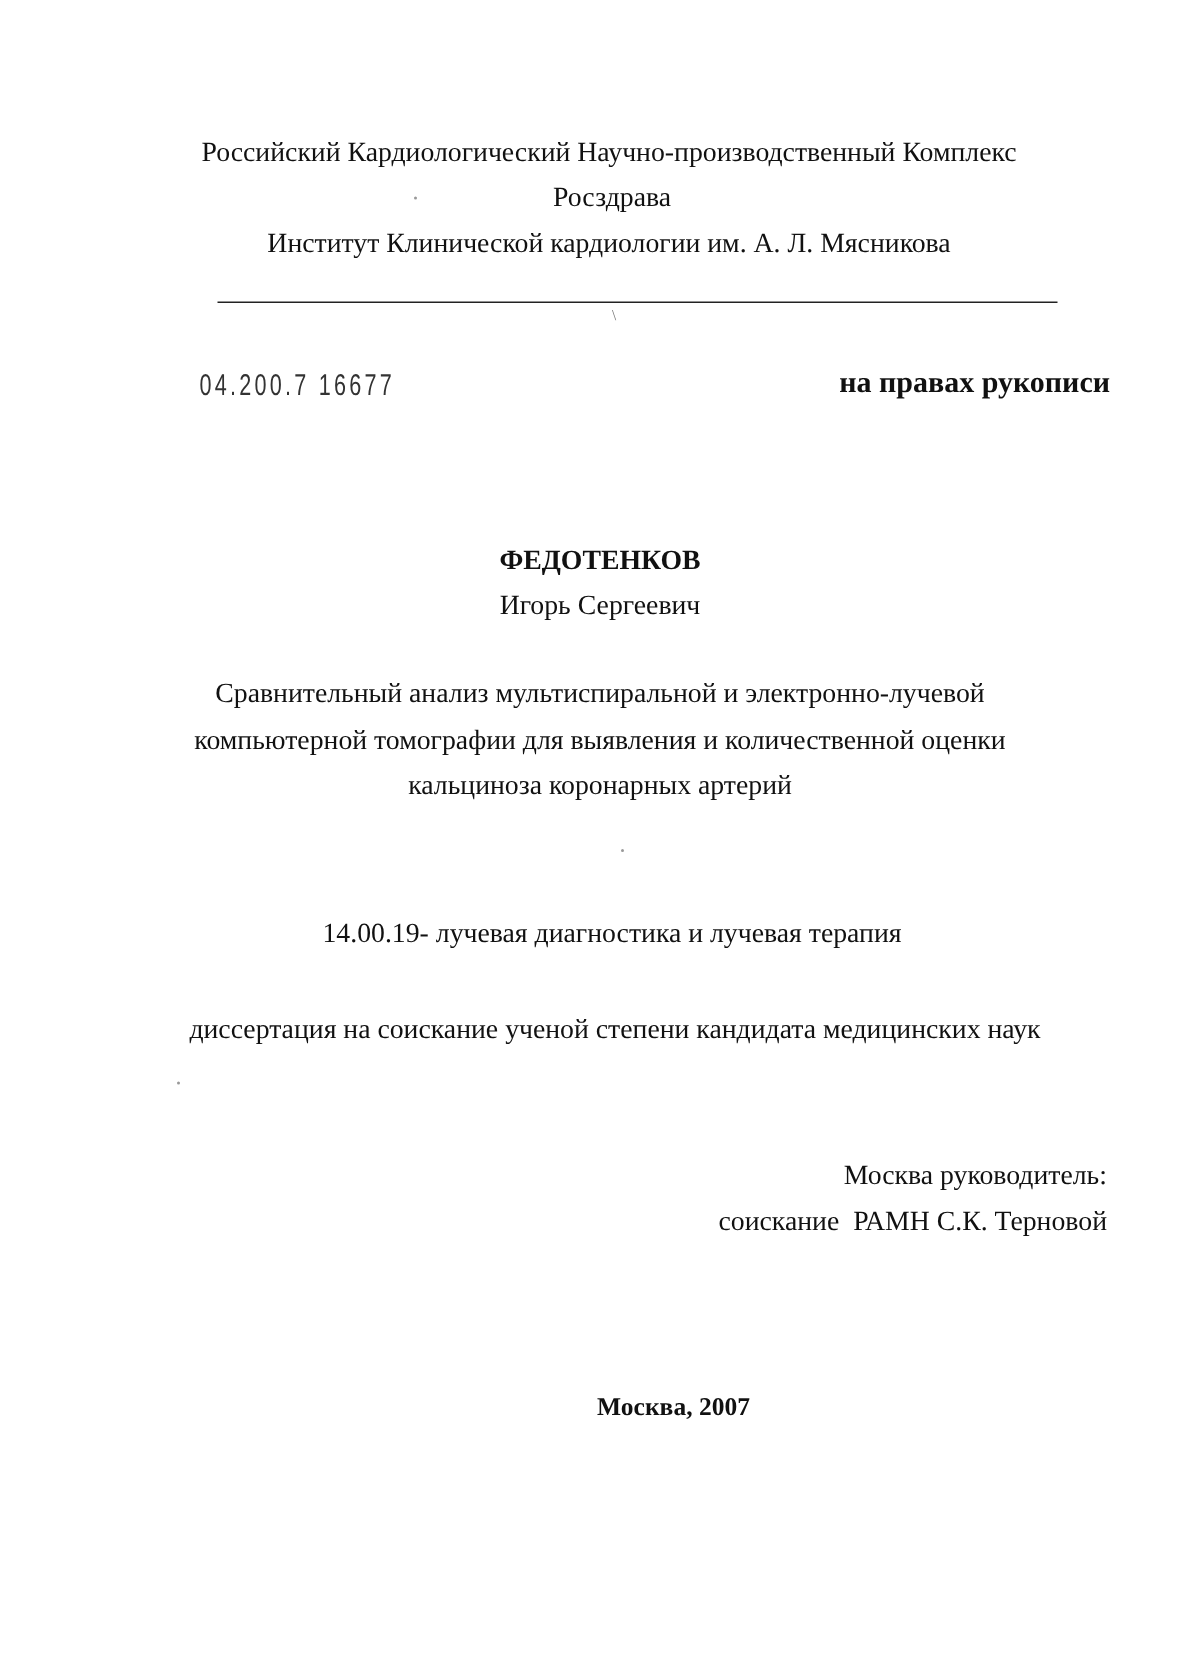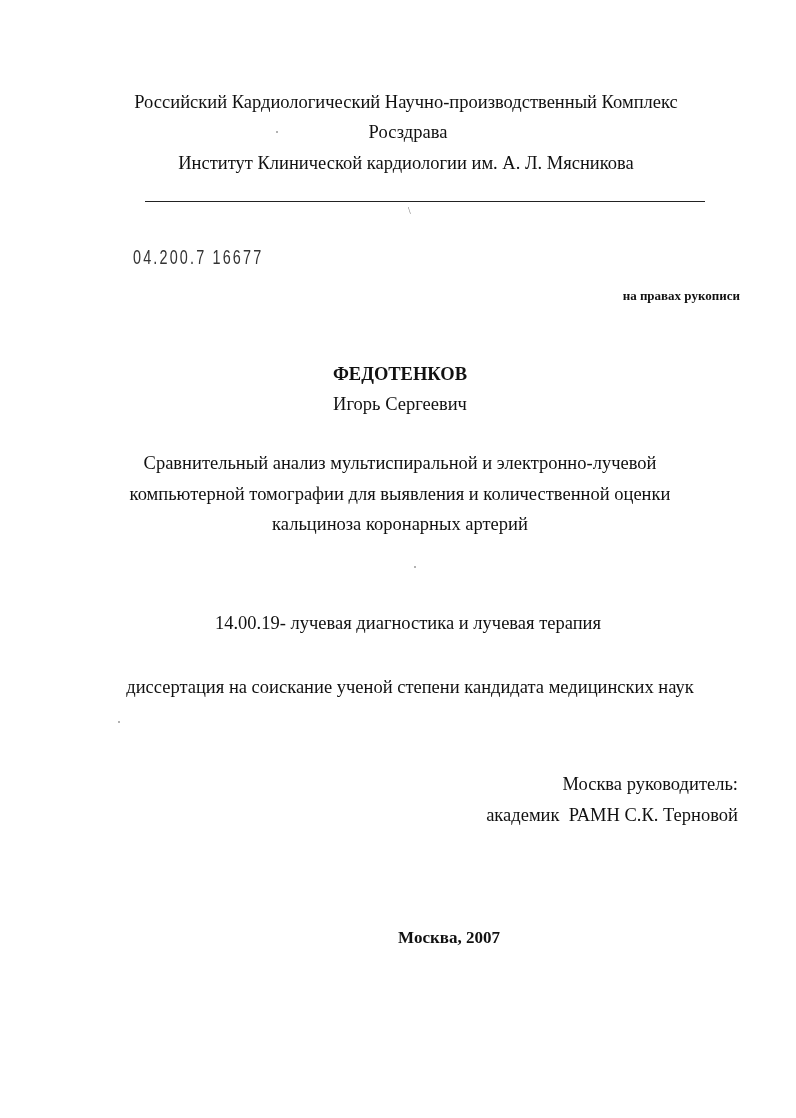--- a/index.html
+++ b/index.html
@@ -44,23 +44,22 @@
       font-size: 20px;
       letter-spacing: 3px;
       color: #333;
       transform: scaleX(0.72);
       transform-origin: left center;
       white-space: nowrap;
     }
     #rights {
       top: 244px;
       right: 56px;
-      font-size: 13px;
+      font-size: 20px;
       font-weight: bold;
-      margin-top: 44px;
     }
 
     #surname { top: 364px; left: 2px; font-size: 18.5px; font-weight: bold; }
     #name { top: 394px; left: 2px; font-size: 18.5px; }
 
     #title1 { top: 453px; left: 2px; }
     #title2 { top: 484px; left: 2px; }
     #title3 { top: 514px; left: 2px; }
 
     #speciality { top: 613px; left: 10px; }
@@ -90,19 +89,19 @@
 <div class="abs center" id="name">Игорь Сергеевич</div>
 
 <div class="abs center t18" id="title1">Сравнительный анализ мультиспиральной и электронно-лучевой</div>
 <div class="abs center t18" id="title2">компьютерной томографии для выявления и количественной оценки</div>
 <div class="abs center t18" id="title3">кальциноза коронарных артерий</div>
 
 <div class="abs center t18" id="speciality">14.00.19- лучевая диагностика и лучевая терапия</div>
 <div class="abs center t18" id="degree">диссертация на соискание ученой степени кандидата медицинских наук</div>
 
 <div class="abs" id="sup-label">Москва руководитель:</div>
-<div class="abs" id="sup-name">академик  РАМН С.К. Терновой</div>
+<div class="abs" id="sup-name">соискание  РАМН С.К. Терновой</div>
 
 <div class="abs center" id="city">Москва, 2007</div>
 
 <div class="dot" style="top:131px;left:276px;"></div>
 <div class="dot" style="top:721px;left:118px;"></div>
 <div class="dot" style="top:566px;left:414px;"></div>
 
 </body></html>

